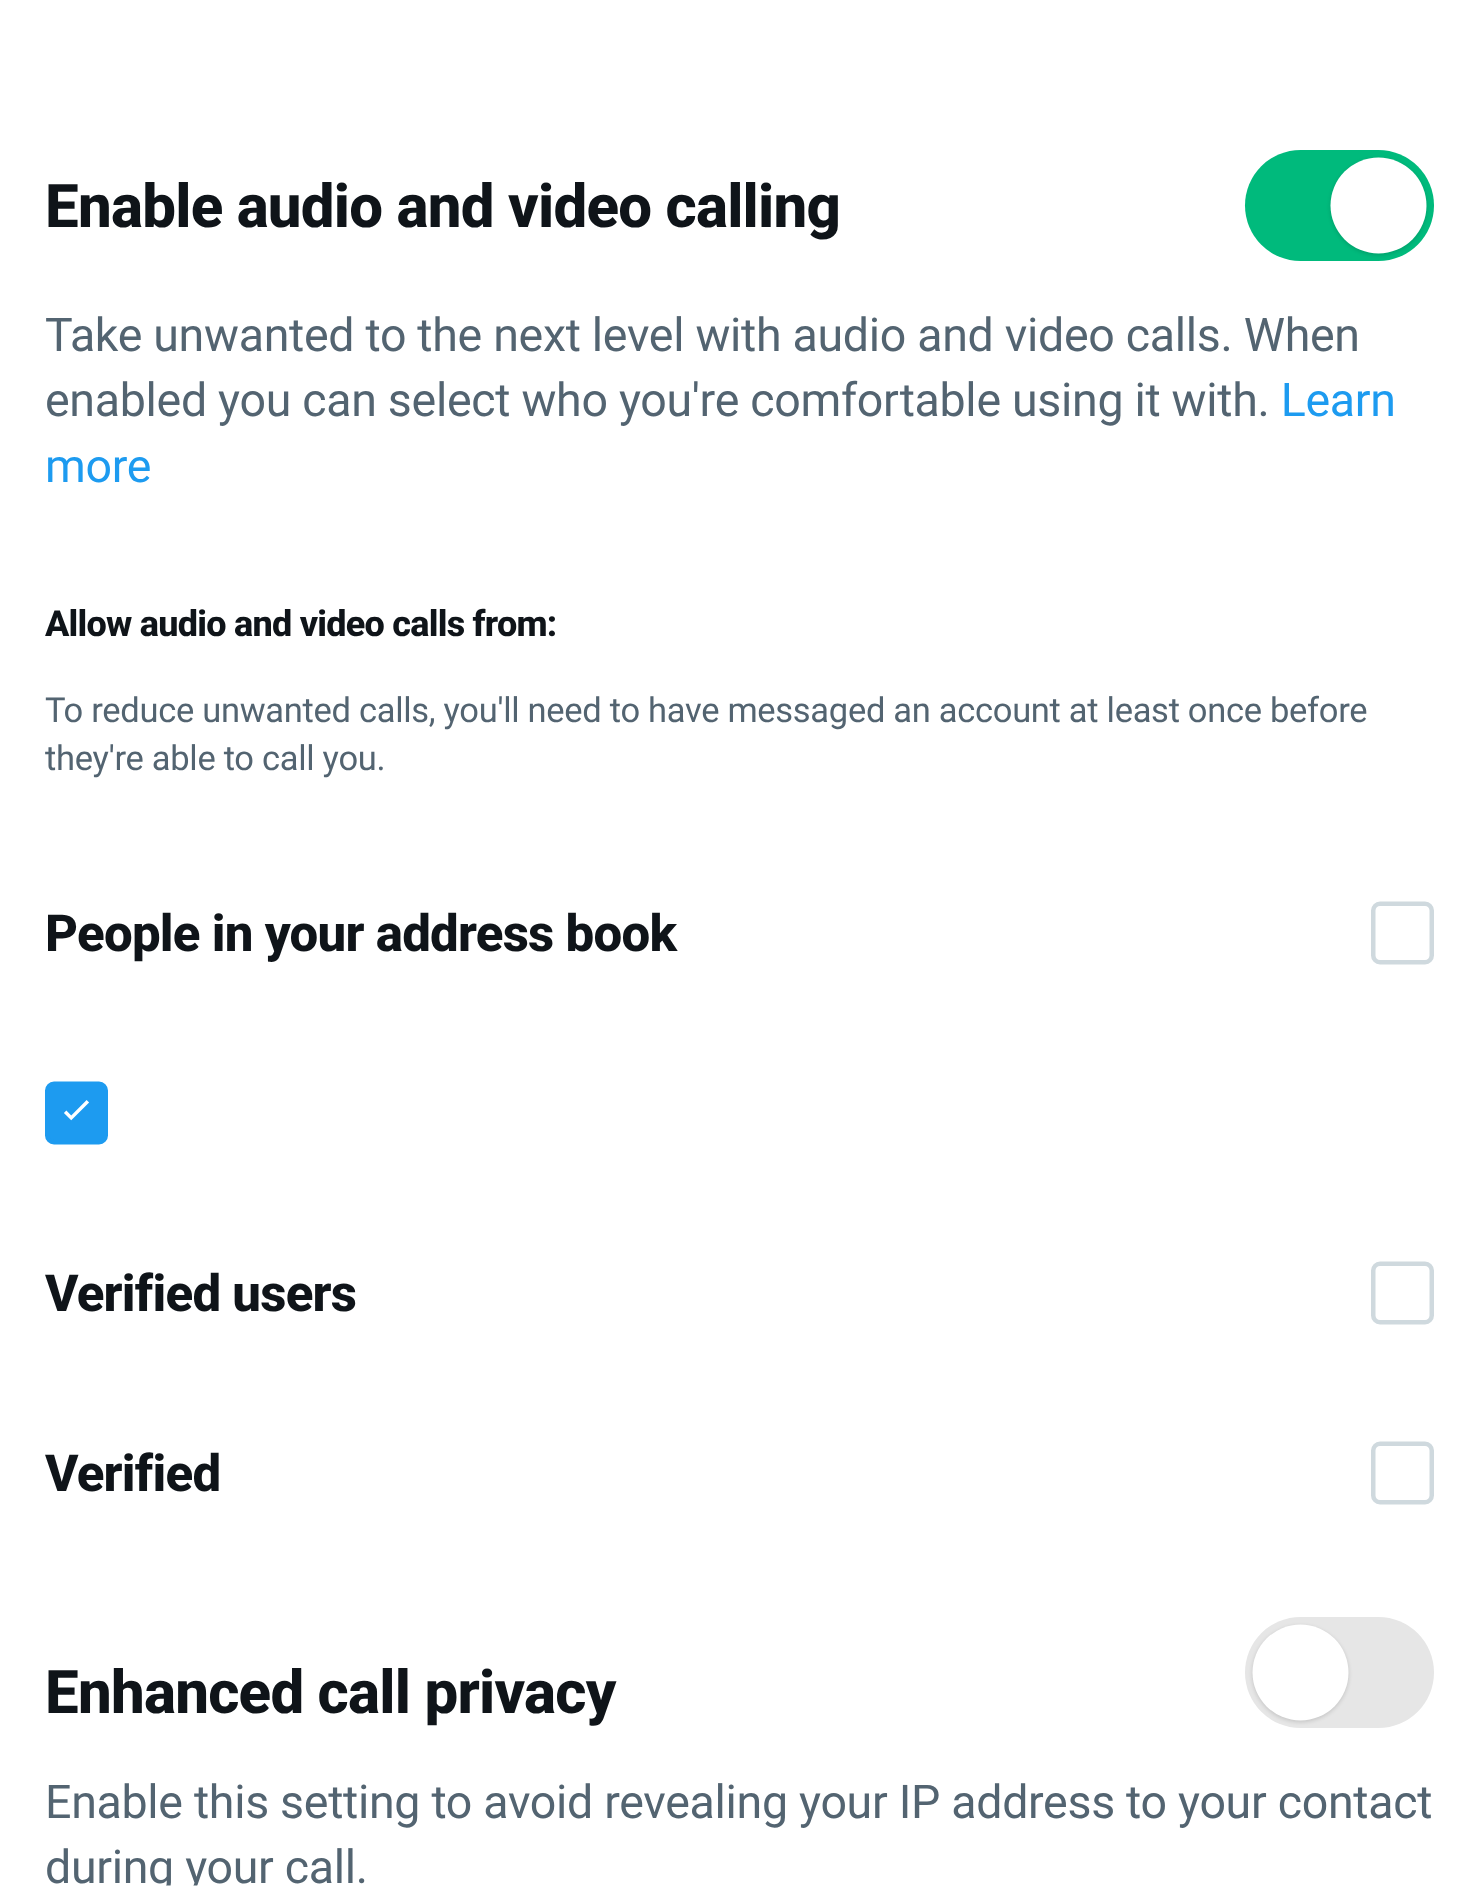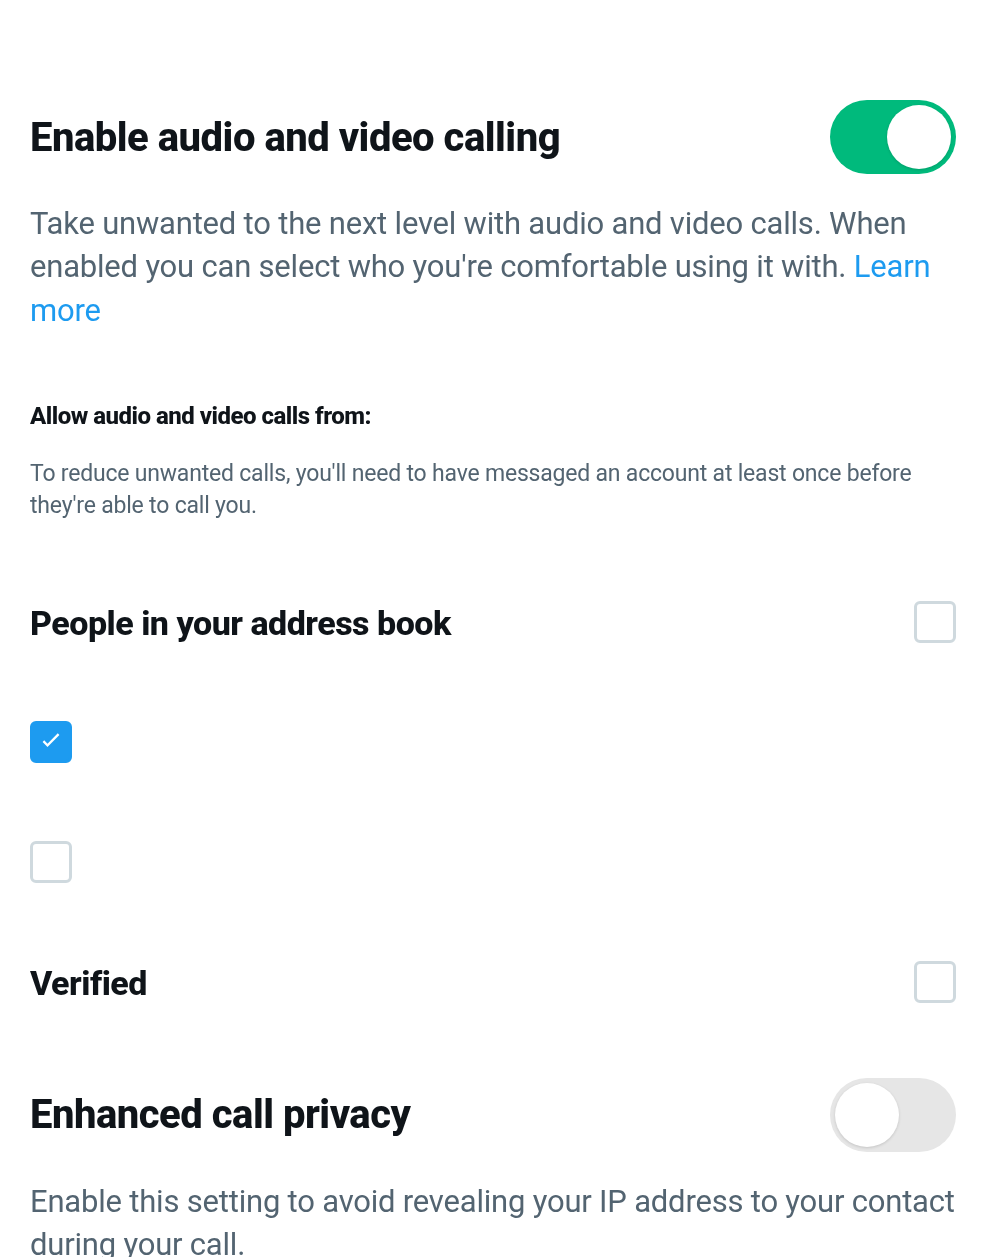--- a/index.html
+++ b/index.html
@@ -119,21 +119,21 @@
       width: 28px;
       height: 28px;
       display: none;
     }
     .checkbox.checked svg {
       display: block;
     }
     .privacy-row {
       display: flex;
       justify-content: space-between;
-      align-items: center;
+      align-items: flex-end;
       padding-top: 75px;
     }
     .privacy-description {
       font-size: 31px;
       color: #536471;
       line-height: 1.4;
       margin-top: 28px;
       letter-spacing: -0.2px;
     }
   </style>
@@ -164,20 +164,21 @@
 
 <div class="checkbox-row">
   <div class="checkbox checked">
     <svg viewBox="0 0 24 24">
         <path fill="#ffffff" d="M9 16.2l-4.2-4.2 1.4-1.4L9 13.4l8.8-8.8 1.4 1.4z"></path>
       </svg>
   </div>
 </div>
 
 <div class="checkbox-row">
+  <div class="checkbox-label">Verified users</div>
   <div class="checkbox">
     
   </div>
 </div>
 
 <div class="checkbox-row">
   <div class="checkbox-label">Verified</div>
   <div class="checkbox">
     
   </div>

